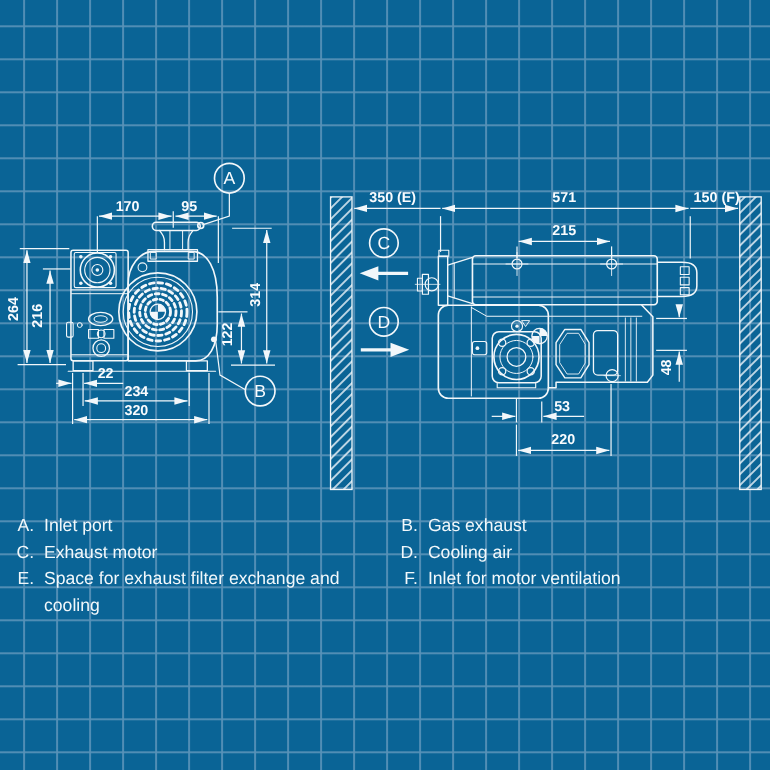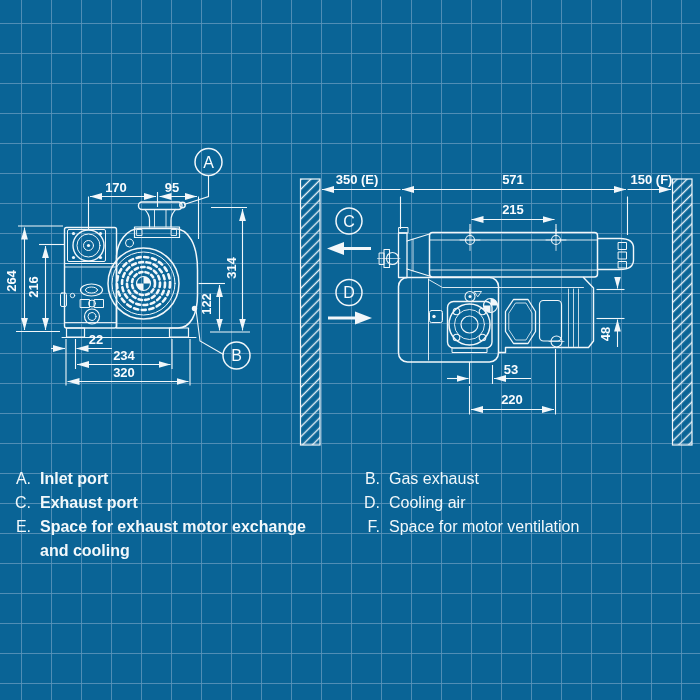--- a/index.html
+++ b/index.html
@@ -18,21 +18,21 @@
   .draw .fill{fill:#F2F7FA;stroke:none;}
   .dim line,.dim path{stroke:#F2F7FA;fill:none;stroke-width:1.1;stroke-linecap:butt;}
   .dimtxt{fill:#FAFCFE;font:700 13px "Liberation Sans","DejaVu Sans",sans-serif;text-anchor:middle;}
   .calltxt{fill:#FAFCFE;font:400 16px "Liberation Sans","DejaVu Sans",sans-serif;text-anchor:middle;}
   .callout circle{stroke:#F2F7FA;stroke-width:1.5;fill:none;}
   .bigarrow{fill:#F2F7FA;stroke:none;}
   .legend{position:absolute;color:#F2F8FB;font-size:16px;line-height:24px;}
   .legend .row{display:grid;grid-template-columns:20px 1fr;column-gap:9px;}
   .legend .key{text-align:right;white-space:nowrap;}
   .legend-left{left:11px;top:467px;width:300px;}
-  .legend-left .row .label{max-width:272px;font-weight:bold;}
+  .legend-left .row .label{max-width:272px;}
   .legend-right{left:360px;top:467px;width:300px;}
 </style>
 </head>
 <body>
 
 <div class="canvas">
 <svg width="700" height="700" viewBox="0 0 700 700">
   <defs>
     <marker id="ah" viewBox="0 0 12 8" refX="12" refY="4" markerWidth="12" markerHeight="8" markerUnits="userSpaceOnUse" orient="auto-start-reverse">
       <path d="M0,0.6 L12,4 L0,7.4 Z" fill="#F2F7FA" stroke="none"></path>
@@ -268,34 +268,34 @@
   </g>
 </svg>
 
 <div class="legend legend-left">
   <div class="row">
     <span class="key">A.</span>
     <span class="label">Inlet port</span>
   </div>
   <div class="row">
     <span class="key">C.</span>
-    <span class="label">Exhaust port</span>
+    <span class="label">Exhaust motor</span>
   </div>
   <div class="row">
     <span class="key">E.</span>
-    <span class="label">Space for exhaust motor exchange and cooling</span>
+    <span class="label">Space for exhaust filter exchange and cooling</span>
   </div>
 </div>
 <div class="legend legend-right">
   <div class="row">
     <span class="key">B.</span>
     <span class="label">Gas exhaust</span>
   </div>
   <div class="row">
     <span class="key">D.</span>
     <span class="label">Cooling air</span>
   </div>
   <div class="row">
     <span class="key">F.</span>
-    <span class="label">Space for motor ventilation</span>
+    <span class="label">Inlet for motor ventilation</span>
   </div>
 </div>
 </div>
 
 </body></html>

